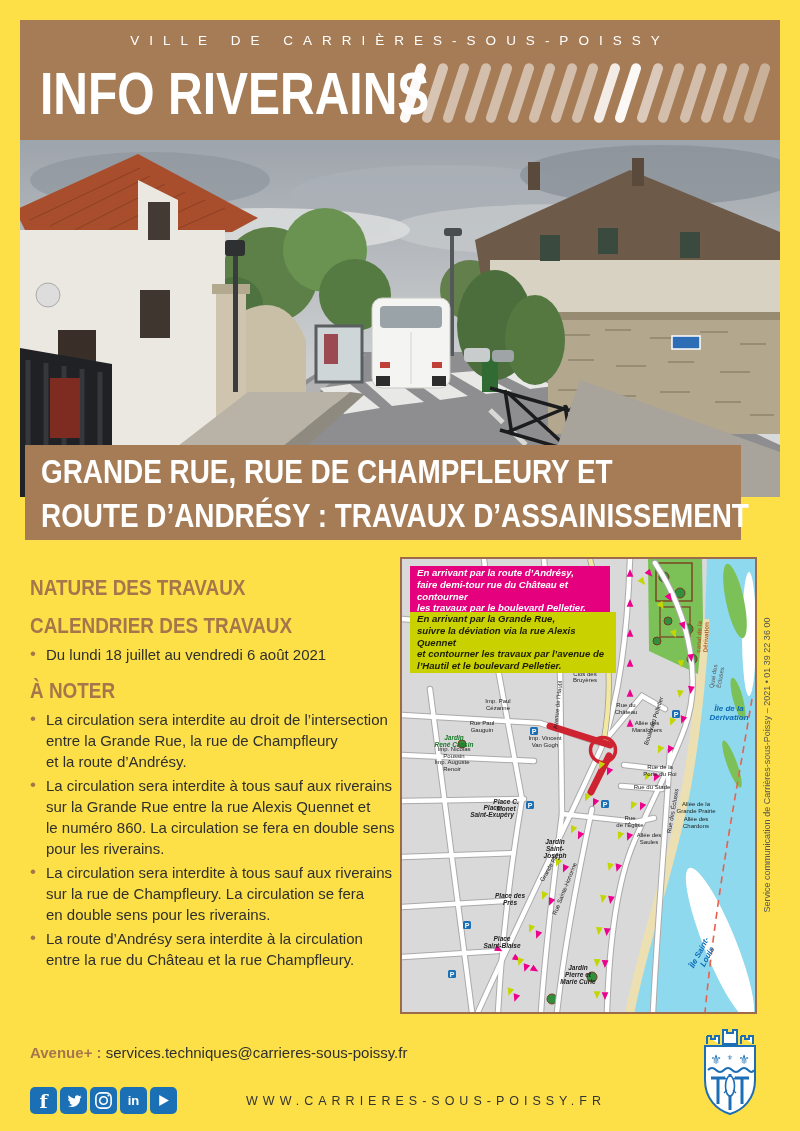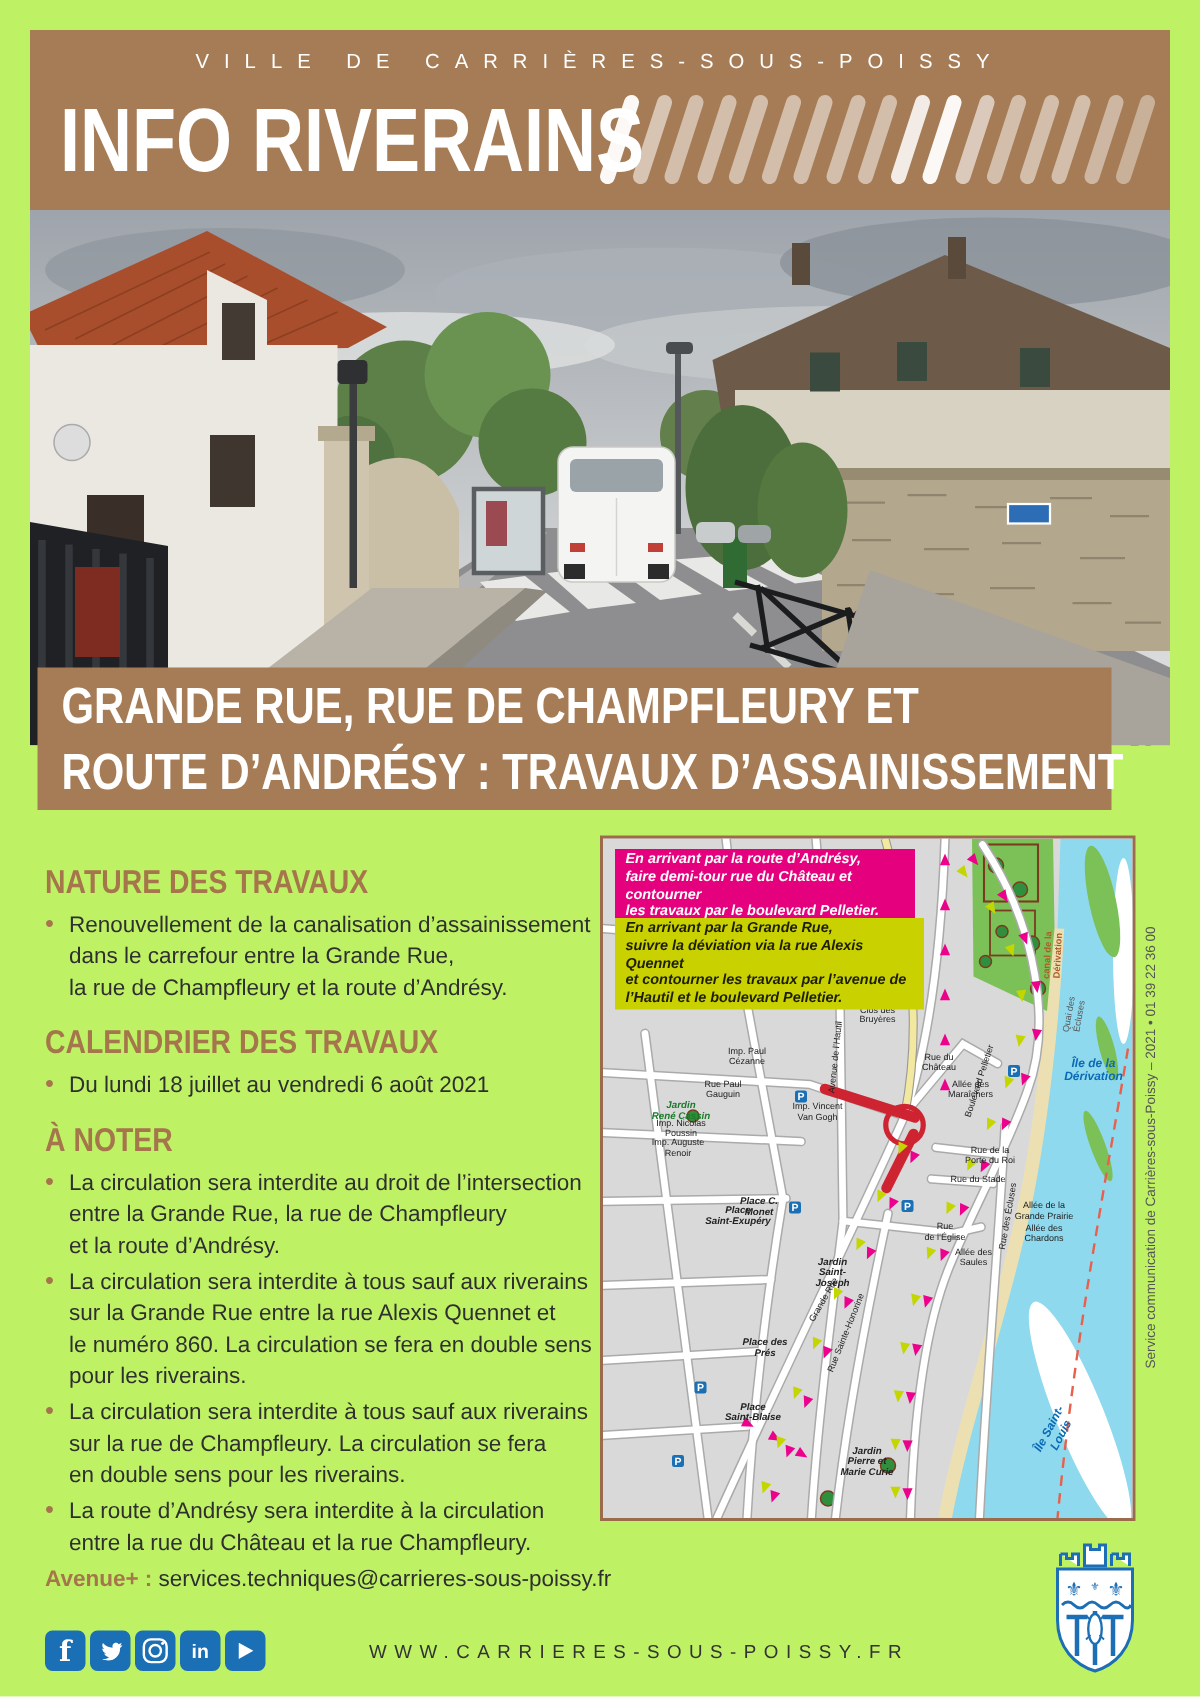--- a/index.html
+++ b/index.html
@@ -1,16 +1,16 @@
 <!DOCTYPE html>
 <html><head>
 <meta charset="utf-8">
 <style>
   html,body{margin:0;padding:0;background:#fff;}
-  .page{position:relative;width:800px;height:1131px;background:#bef264;overflow:hidden;
+  .page{position:relative;width:800px;height:1131px;background:#fde047;overflow:hidden;
         font-family:"Liberation Sans",sans-serif;}
   
   .top-banner{position:absolute;left:20px;top:20px;width:760px;height:120px;background:#a67c56;}
   .city-line{position:absolute;top:13px;left:0;right:0;text-align:center;color:#fff;
              font-size:13.5px;letter-spacing:10px;white-space:nowrap;}
   .big-title{position:absolute;left:20px;top:44px;color:#fff;font-weight:bold;font-size:60px;
              line-height:60px;white-space:nowrap;transform:scaleX(.8);transform-origin:left top;}
   .stripes{position:absolute;left:388px;top:40px;width:372px;height:70px;}
   .stripe{position:absolute;top:2px;width:10px;height:62px;border-radius:6px;transform:rotate(18deg);}
   
@@ -198,23 +198,20 @@
     </svg>
   </div>
 
   <div class="title-banner">
     <div>GRANDE RUE,  RUE DE CHAMPFLEURY ET</div>
     <div>ROUTE D’ANDRÉSY : TRAVAUX D’ASSAINISSEMENT</div>
   </div>
 
   <div class="left-col" id="sections">
       <div class="sec-h">NATURE DES TRAVAUX</div>
-      <ul class="blist">
-        <li>Renouvellement de la canalisation d’assainissement<br>dans le carrefour entre la Grande Rue,<br>la rue de Champfleury et la route d’Andrésy.</li>
-      </ul>
       <div class="sec-h">CALENDRIER DES TRAVAUX</div>
       <ul class="blist">
         <li>Du lundi 18 juillet au vendredi 6 août 2021</li>
       </ul>
       <div class="sec-h">À NOTER</div>
       <ul class="blist">
         <li>La circulation sera interdite au droit de l’intersection<br>entre la Grande Rue, la rue de Champfleury<br>et la route d’Andrésy.</li>
         <li>La circulation sera interdite à tous sauf aux riverains<br>sur la Grande Rue entre la rue Alexis Quennet et<br>le numéro 860. La circulation se fera en double sens<br>pour les riverains.</li>
         <li>La circulation sera interdite à tous sauf aux riverains<br>sur la rue de Champfleury. La circulation se fera<br>en double sens pour les riverains.</li>
         <li>La route d’Andrésy sera interdite à la circulation<br>entre la rue du Château et la rue Champfleury.</li>

